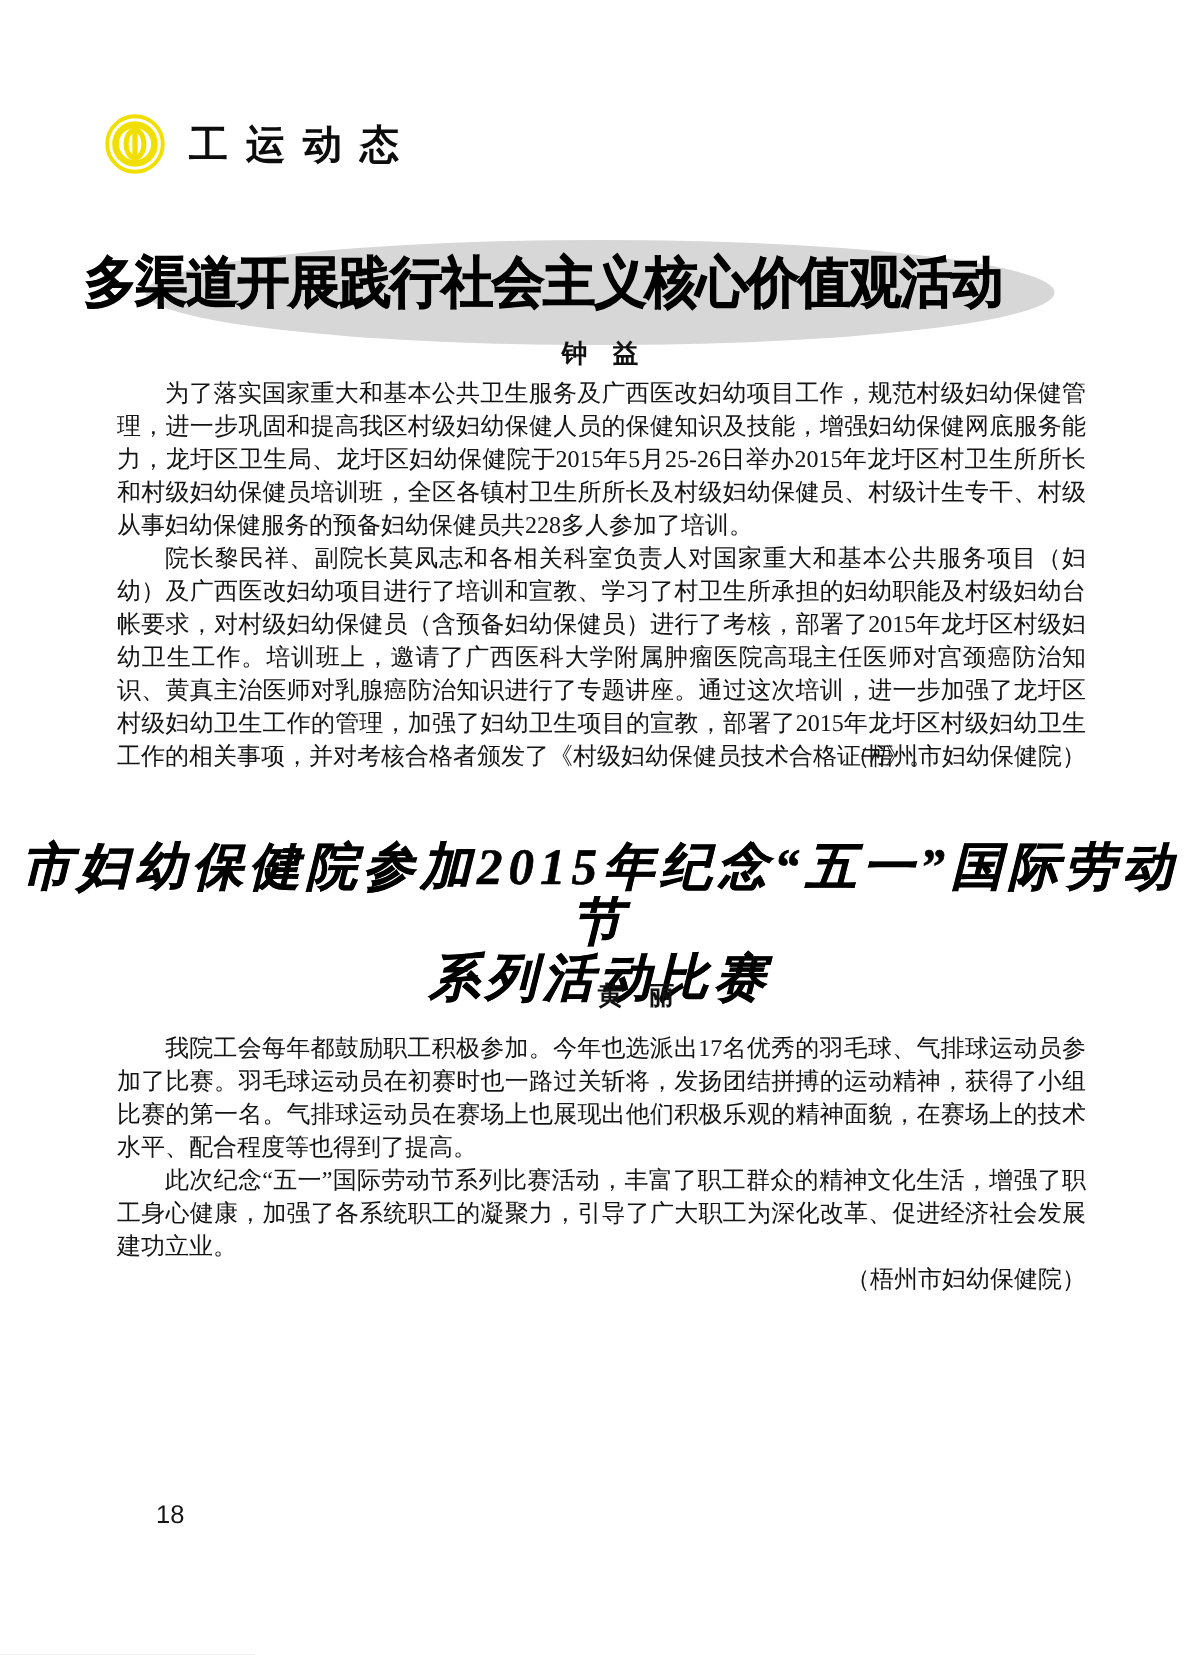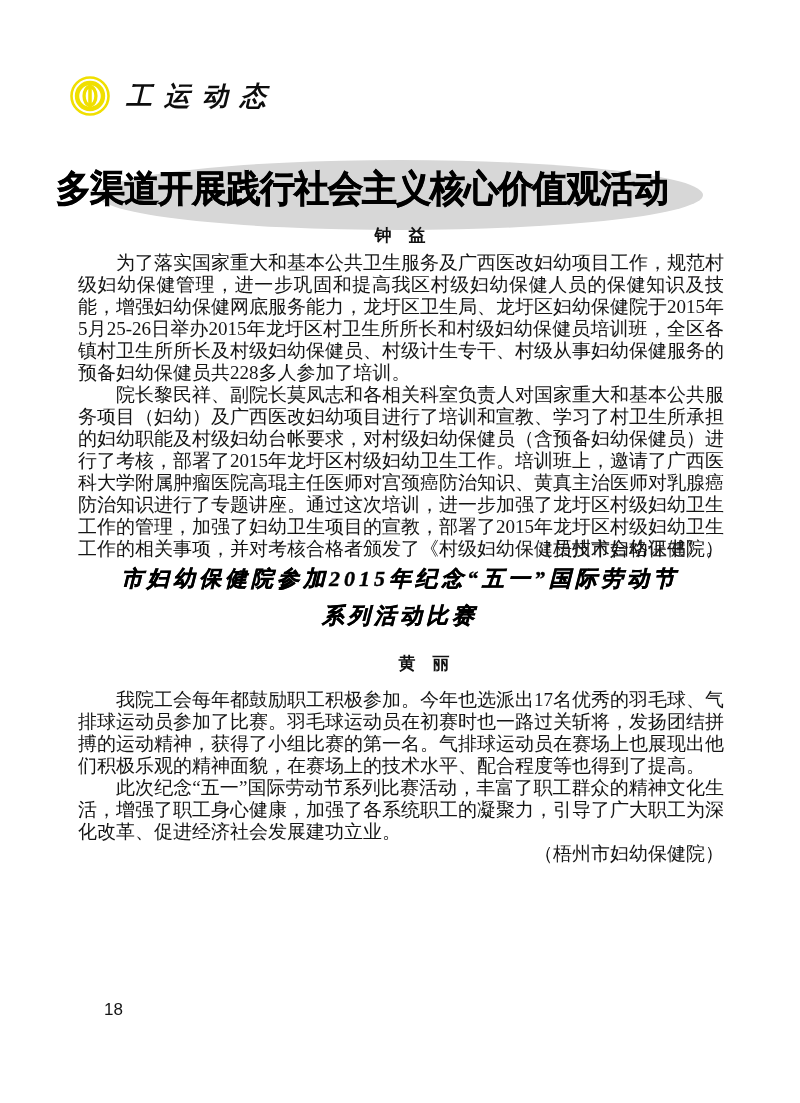--- a/index.html
+++ b/index.html
@@ -14,21 +14,21 @@
   }
   
   .masthead{
     position:absolute;left:70px;top:76px;
     display:flex;align-items:center;gap:16px;
   }
   .logo{width:40px;height:40px;flex:0 0 auto;}
   .masthead-title{
     font-family:"Liberation Serif","DejaVu Serif",serif;
     font-size:26px;font-weight:bold;letter-spacing:12px;
-    color:#0d0d0d;transform:scaleY(1.02);white-space:nowrap;font-style:italic;
+    color:#0d0d0d;transform:scaleY(1.02);white-space:nowrap;
   }
   
   .a1-titleblock{position:absolute;left:0;top:152px;width:724px;height:90px;}
   .a1-ellipse{
     position:absolute;left:97px;top:8px;width:606px;height:70px;
     background:#d7d7d7;border-radius:50%;
   }
   .a1-title{
     position:relative;margin:0;padding-top:13px;
     text-align:center;
@@ -40,39 +40,39 @@
   }
   .author{
     position:absolute;left:0;width:800px;text-align:center;
     font-family:"Liberation Sans","DejaVu Sans",sans-serif;
     font-size:17px;font-weight:bold;color:#111;
   }
   .author-1{top:224px;text-align:center;}
   
   .body-text{
     position:absolute;left:78px;width:646px;
-    font-size:19px;line-height:22px;
+    font-size:16px;line-height:22px;
     text-align:justify;text-justify:inter-ideograph;
     color:#141414;
   }
   .body-1{top:252px;}
   .body-2{top:689px;}
   .body-text p{margin:0;text-indent:2em;}
   .attribution{
     text-align:right;text-indent:0;
     margin:0;
   }
   .attribution.same-line{margin-top:-22px;}
   
   .a2-title{
     position:absolute;left:0;top:560px;width:800px;margin:0;
     text-align:center;
     font-family:"Liberation Serif","DejaVu Serif",serif;
     font-style:italic;font-weight:bold;
-    font-size:22px;line-height:37px;letter-spacing:4px;
+    font-size:34px;line-height:37px;letter-spacing:4px;
     color:#000;
     -webkit-text-stroke:0.4px #000;
   }
   .author-2{top:652px;padding-left:24px;}
   
   .page-number{
     position:absolute;left:104px;top:1000px;
     font-size:17px;color:#141414;
     font-family:Liberation Sans, sans-serif;
   }

